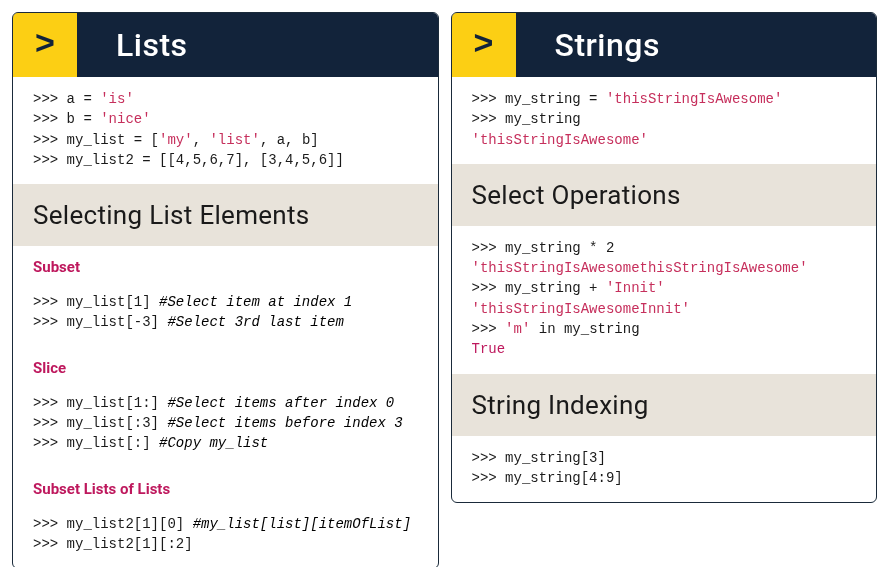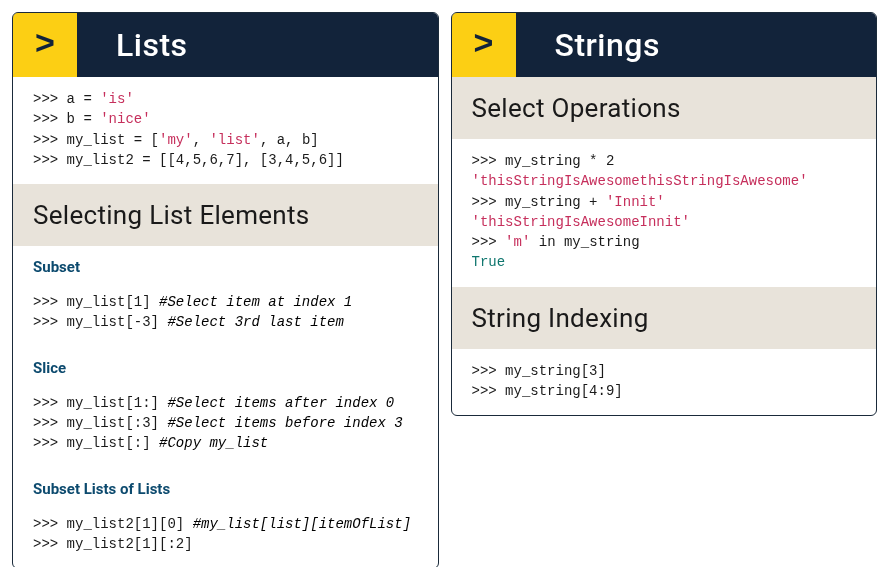--- a/index.html
+++ b/index.html
@@ -50,35 +50,35 @@
     padding: 16px 20px;
     font-size: 26px;
     font-weight: 400;
     color: #1a1a1a;
     letter-spacing: 0.3px;
   }
   .sub-header {
     font-weight: 700;
     font-size: 15px;
     padding: 12px 20px 4px 20px;
-    color: #0c4a6e;
+    color: #be185d;
   }
   .code-block {
     padding: 12px 20px 14px 20px;
   }
   .code-line {
     font-family: "Courier New", Courier, monospace;
     font-size: 14px;
     line-height: 1.45;
     white-space: pre;
     color: #1a1a1a;
   }
   .tok-str { color: #c62f5c; }
   .tok-com { color: #000000; font-style: italic; }
-  .tok-true { color: #0f766e; }
+  .tok-true { color: #be185d; }
 </style>
 </head>
 <body>
 
 <div class="card">
   <div class="card-header">
     <div class="card-header-badge">&gt;</div>
     <div class="card-header-title">Lists</div>
   </div>
 
@@ -110,20 +110,25 @@
       <div class="code-line"><span>&gt;&gt;&gt; my_list2[1][:2]</span></div>
     </div>
 </div>
 
 <div class="card">
   <div class="card-header">
     <div class="card-header-badge">&gt;</div>
     <div class="card-header-title">Strings</div>
   </div>
 
+  <div class="code-block">
+      <div class="code-line"><span>&gt;&gt;&gt; my_string = </span><span class="tok-str">'thisStringIsAwesome'</span></div>
+      <div class="code-line"><span>&gt;&gt;&gt; my_string</span></div>
+      <div class="code-line"><span class="tok-str">'thisStringIsAwesome'</span></div>
+    </div>
 
   <div class="section-header">Select Operations</div>
   <div class="code-block">
       <div class="code-line"><span>&gt;&gt;&gt; my_string * 2</span></div>
       <div class="code-line"><span class="tok-str">'thisStringIsAwesomethisStringIsAwesome'</span></div>
       <div class="code-line"><span>&gt;&gt;&gt; my_string + </span><span class="tok-str">'Innit'</span></div>
       <div class="code-line"><span class="tok-str">'thisStringIsAwesomeInnit'</span></div>
       <div class="code-line"><span>&gt;&gt;&gt; </span><span class="tok-str">'m'</span><span> in my_string</span></div>
       <div class="code-line"><span class="tok-true">True</span></div>
     </div>

